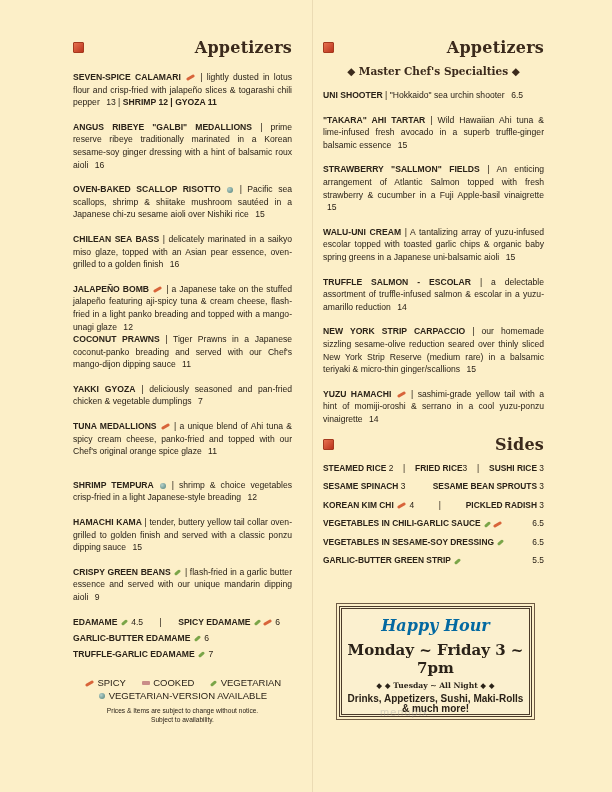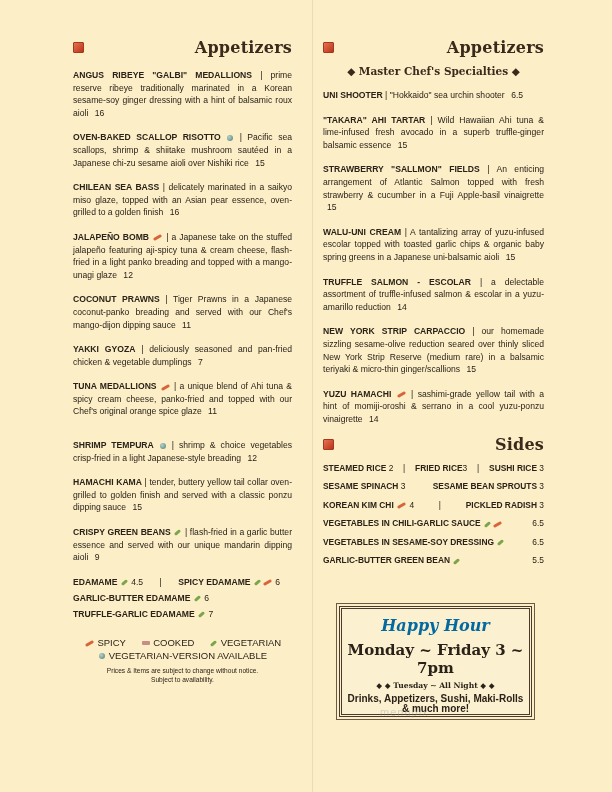--- a/index.html
+++ b/index.html
@@ -56,33 +56,36 @@
 <body>
 
 <div class="fold"></div>
 
 <div class="col col-left">
   <h2 class="heading" style="margin-top:38px">
     <span class="heading-icon"></span>
     <span>Appetizers</span>
   </h2>
 
+  <p class="item" style="margin-top:14px">
+    <span class="name">SEVEN-SPICE CALAMARI</span> <span class="sym sym-spicy"></span> | <span>lightly dusted in lotus flour and crisp-fried with jalapeño slices &amp; togarashi chili pepper</span> <span class="price">13</span> | <b>SHRIMP 12 | GYOZA 11</b>
+  </p>
   <p class="item" style="margin-top:12px">
     <span class="name">ANGUS RIBEYE "GALBI" MEDALLIONS</span> | <span>prime reserve ribeye traditionally marinated in a Korean sesame-soy ginger dressing with a hint of balsamic roux aioli</span> <span class="price">16</span>
   </p>
   <p class="item" style="margin-top:12px">
     <span class="name">OVEN-BAKED SCALLOP RISOTTO</span> <span class="sym sym-vv"></span> | <span>Pacific sea scallops, shrimp &amp; shiitake mushroom sautéed in a Japanese chi-zu sesame aioli over Nishiki rice</span> <span class="price">15</span>
   </p>
   <p class="item" style="margin-top:12px">
     <span class="name">CHILEAN SEA BASS</span> | <span>delicately marinated in a saikyo miso glaze, topped with an Asian pear essence, oven-grilled to a golden finish</span> <span class="price">16</span>
   </p>
   <p class="item" style="margin-top:12px">
     <span class="name">JALAPEÑO BOMB</span> <span class="sym sym-spicy"></span> | <span>a Japanese take on the stuffed jalapeño featuring aji-spicy tuna &amp; cream cheese, flash-fried in a light panko breading and topped with a mango-unagi glaze</span> <span class="price">12</span>
   </p>
-  <p class="item" style="margin-top:12px">
+  <p class="item" style="">
     <span class="name">COCONUT PRAWNS</span> | <span>Tiger Prawns in a Japanese coconut-panko breading and served with our Chef's mango-dijon dipping sauce</span> <span class="price">11</span>
   </p>
   <p class="item" style="margin-top:12px">
     <span class="name">YAKKI GYOZA</span> | <span>deliciously seasoned and pan-fried chicken &amp; vegetable dumplings</span> <span class="price">7</span>
   </p>
   <p class="item" style="margin-top:12px">
     <span class="name">TUNA MEDALLIONS</span> <span class="sym sym-spicy"></span> | <span>a unique blend of Ahi tuna &amp; spicy cream cheese, panko-fried and topped with our Chef's original orange spice glaze</span> <span class="price">11</span>
   </p>
   <p class="item" style="margin-top:21px">
     <span class="name">SHRIMP TEMPURA</span> <span class="sym sym-vv"></span> | <span>shrimp &amp; choice vegetables crisp-fried in a light Japanese-style breading</span> <span class="price">12</span>
@@ -173,21 +176,21 @@
     </div>
     <div class="side-row">
       <span><span>VEGETABLES IN CHILI-GARLIC SAUCE</span> <span class="sym sym-veg"></span><span class="sym sym-spicy"></span></span>
       <span class="p">6.5</span>
     </div>
     <div class="side-row">
       <span><span>VEGETABLES IN SESAME-SOY DRESSING</span> <span class="sym sym-veg"></span></span>
       <span class="p">6.5</span>
     </div>
     <div class="side-row">
-      <span><span>GARLIC-BUTTER GREEN BEAN</span> <span class="sym sym-veg"></span></span>
+      <span><span>GARLIC-BUTTER GREEN STRIP</span> <span class="sym sym-veg"></span></span>
       <span class="p">5.5</span>
     </div>
   </div>
 </div>
 
 <div class="hh-box">
   <div class="hh-title">Happy Hour</div>
   <div class="hh-days">Monday ~ Friday  3 ~ 7pm</div>
   <div class="hh-tue">◆ ◆  Tuesday ~ All Night  ◆ ◆</div>
   <div class="hh-desc">

